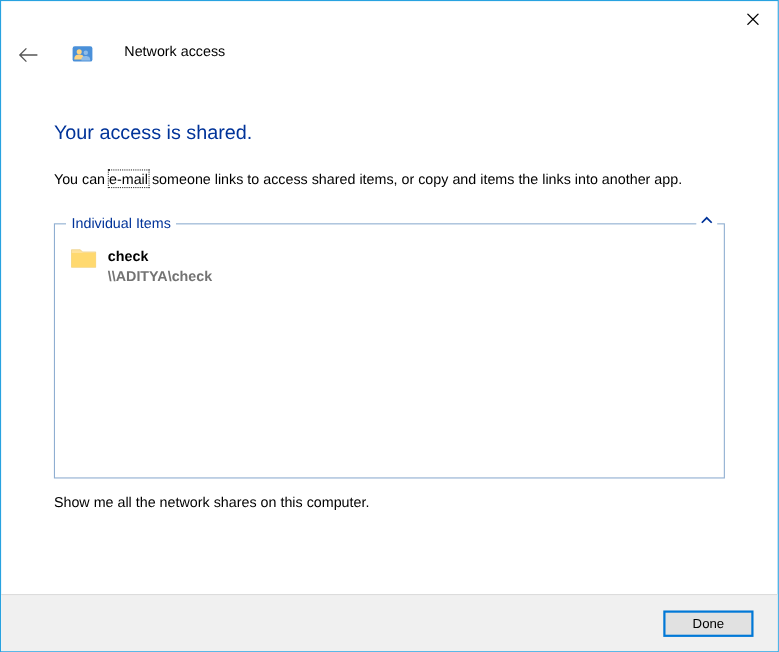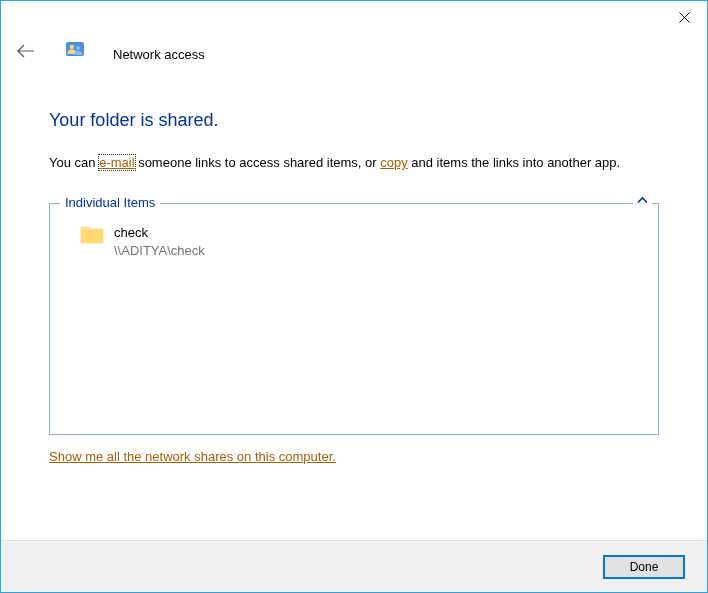--- a/index.html
+++ b/index.html
@@ -24,21 +24,21 @@
     width: 46px;
     height: 32px;
     display: flex;
     align-items: center;
     justify-content: center;
     color: #000;
     font-size: 14px;
   }
   .header {
     display: flex;
-    align-items: flex-end;
+    align-items: flex-start;
     padding: 6px 8px 6px 14px;
     gap: 28px;
   }
   .back-arrow {
     width: 22px;
     height: 22px;
     display: flex;
     align-items: center;
     justify-content: center;
     color: #666;
@@ -63,33 +63,31 @@
     font-weight: 400;
     margin-bottom: 22px;
   }
   .desc {
     font-size: 13px;
     color: #000;
     line-height: 1.5;
     margin-bottom: 30px;
   }
   .link {
-    color: #a16207;
-    text-decoration: underline;
+    color: #000000;
     cursor: pointer;
   }
   .link.focused {
     outline: 1px dotted #333;
   }
   .group {
     border: 1px solid #8faed1;
     position: relative;
     height: 232px;
     margin-bottom: 14px;
-    padding-left: 16px;
   }
   .group-title {
     position: absolute;
     top: -9px;
     left: 10px;
     background: #fff;
     padding: 0 5px;
     color: #003399;
     font-size: 13px;
   }
@@ -101,20 +99,21 @@
     padding: 0 4px;
     color: #003399;
     font-size: 13px;
     line-height: 1;
   }
   .item {
     display: flex;
     align-items: flex-start;
     gap: 10px;
     padding: 20px 14px;
+    font-weight: bold;
   }
   .folder-icon {
     width: 24px;
     height: 20px;
   }
   .item-text { line-height: 1.4; }
   .item-name { font-size: 13px; color: #000; }
   .item-path { font-size: 13px; color: #737373; }
   .shares-link {
     font-size: 13px;
@@ -164,21 +163,21 @@
       <circle cx="7" cy="8" r="2.3" fill="#ffd37f"></circle>
       <path d="M2.5 15 C2.5 11 5 10.5 7 10.5 C9 10.5 11.5 11 11.5 15 Z" fill="#ffd37f"></path>
       <circle cx="13" cy="9" r="2" fill="#8fbce8"></circle>
       <path d="M9 16 C9 12.5 11 12 13 12 C15 12 17 12.5 17 16 Z" fill="#8fbce8"></path>
     </svg>
   </div>
   <div class="app-title">Network access</div>
 </div>
 
 <div class="content">
-  <div class="heading">Your folder is shared.</div>
+  <div class="heading">Your access is shared.</div>
 
   <div class="desc">
     <span>You can </span><span class="link focused">e-mail</span><span> someone links to access shared items, or </span><span class="link">copy</span><span> and items the links into another app.</span>
   </div>
 
   <div class="group">
     <span class="group-title">Individual Items</span>
     <span class="chevron">
       <svg width="11" height="11" viewBox="0 0 11 11">
         <path d="M1 7.5 L5.5 3 L10 7.5" stroke="#003399" stroke-width="1.6" fill="none"></path>

